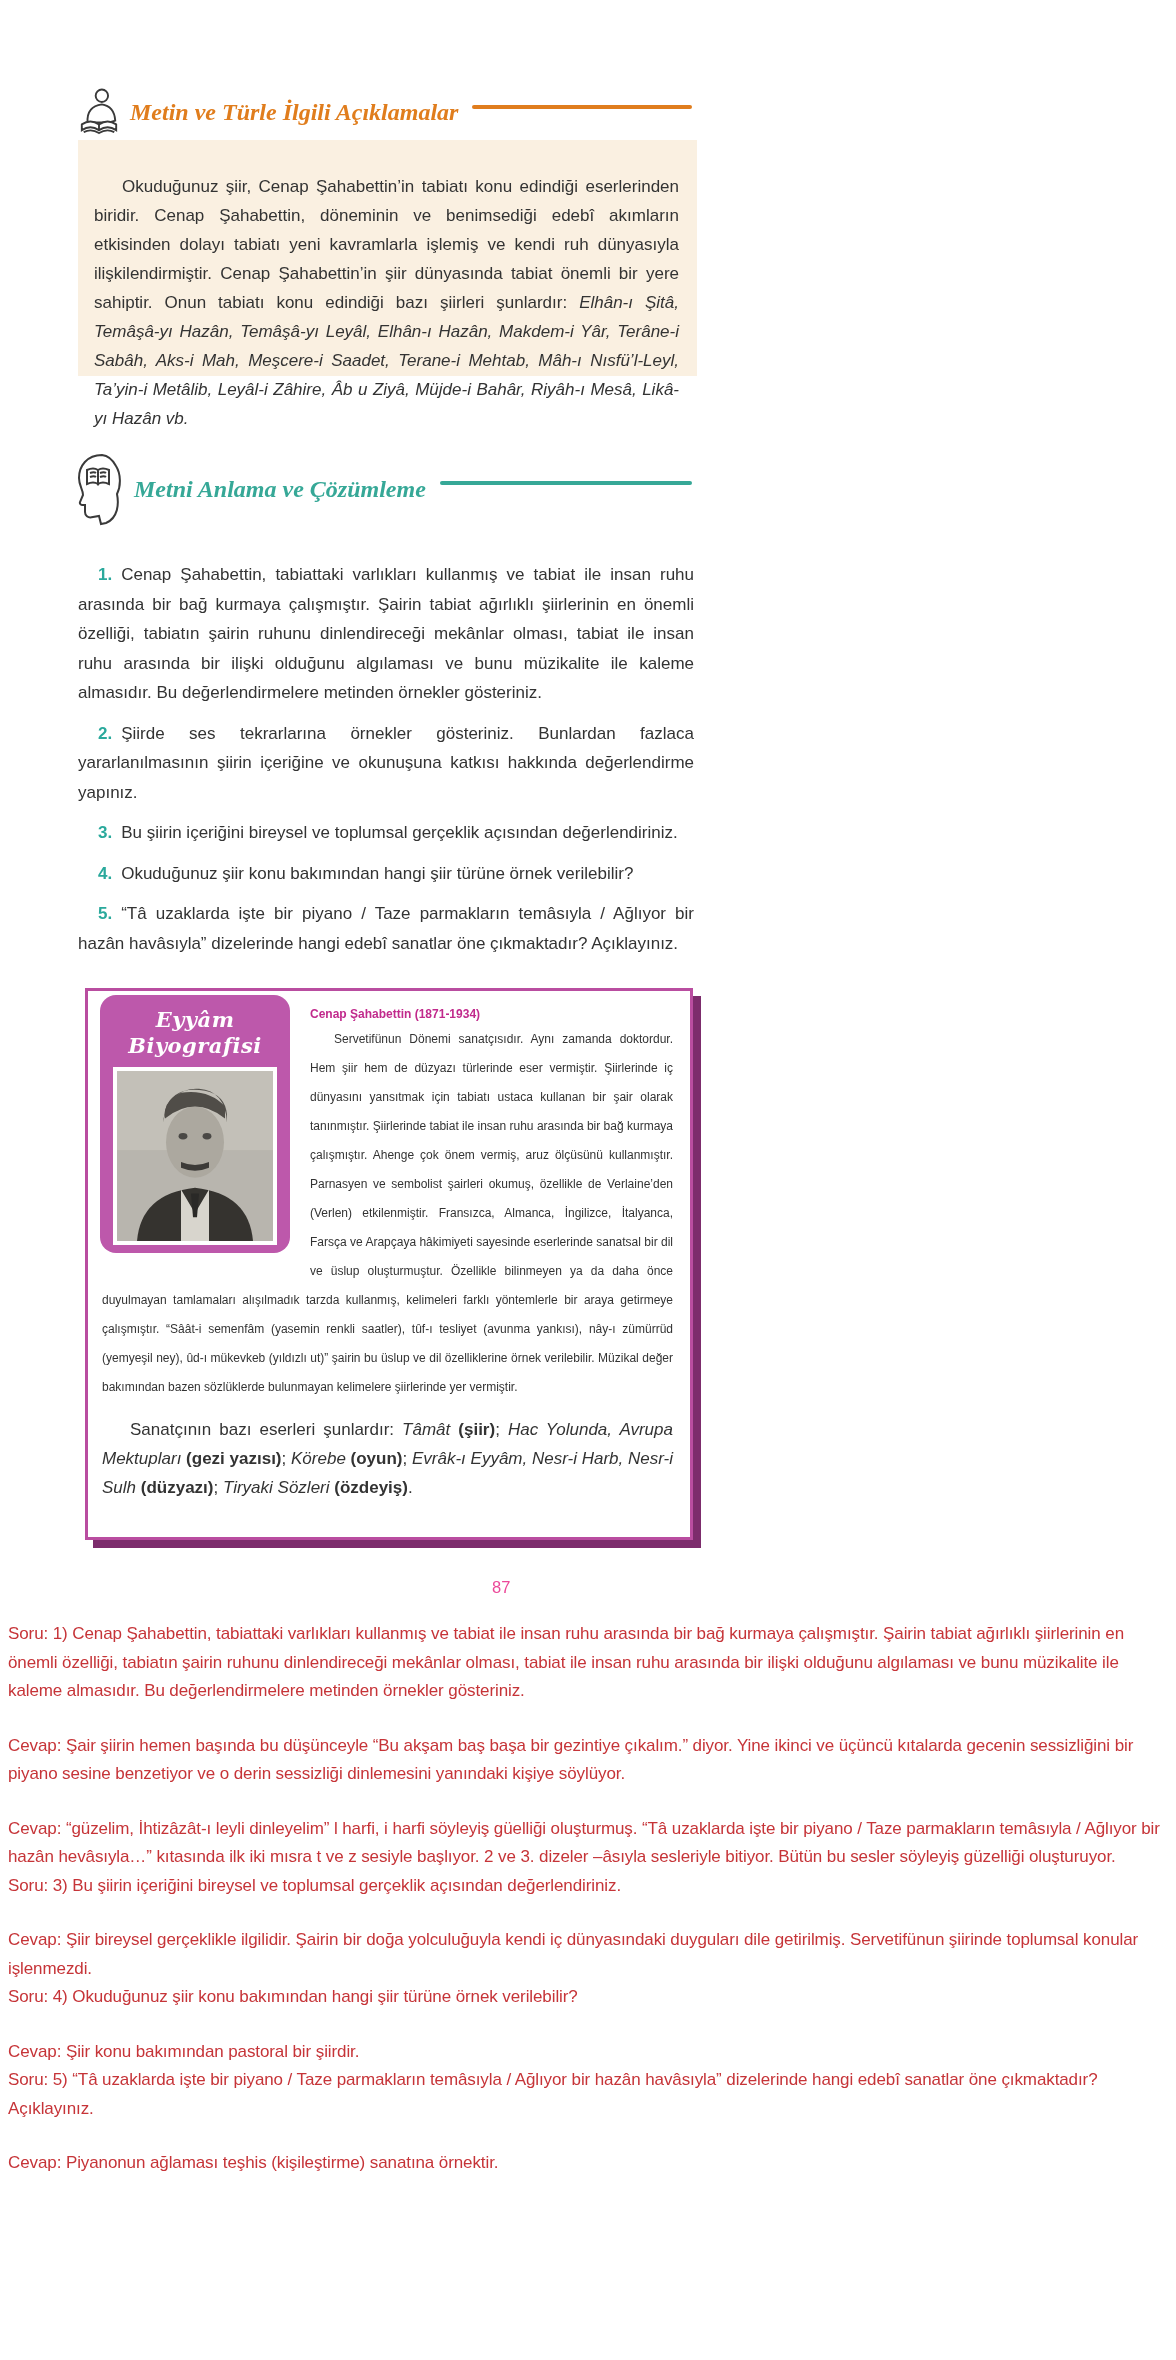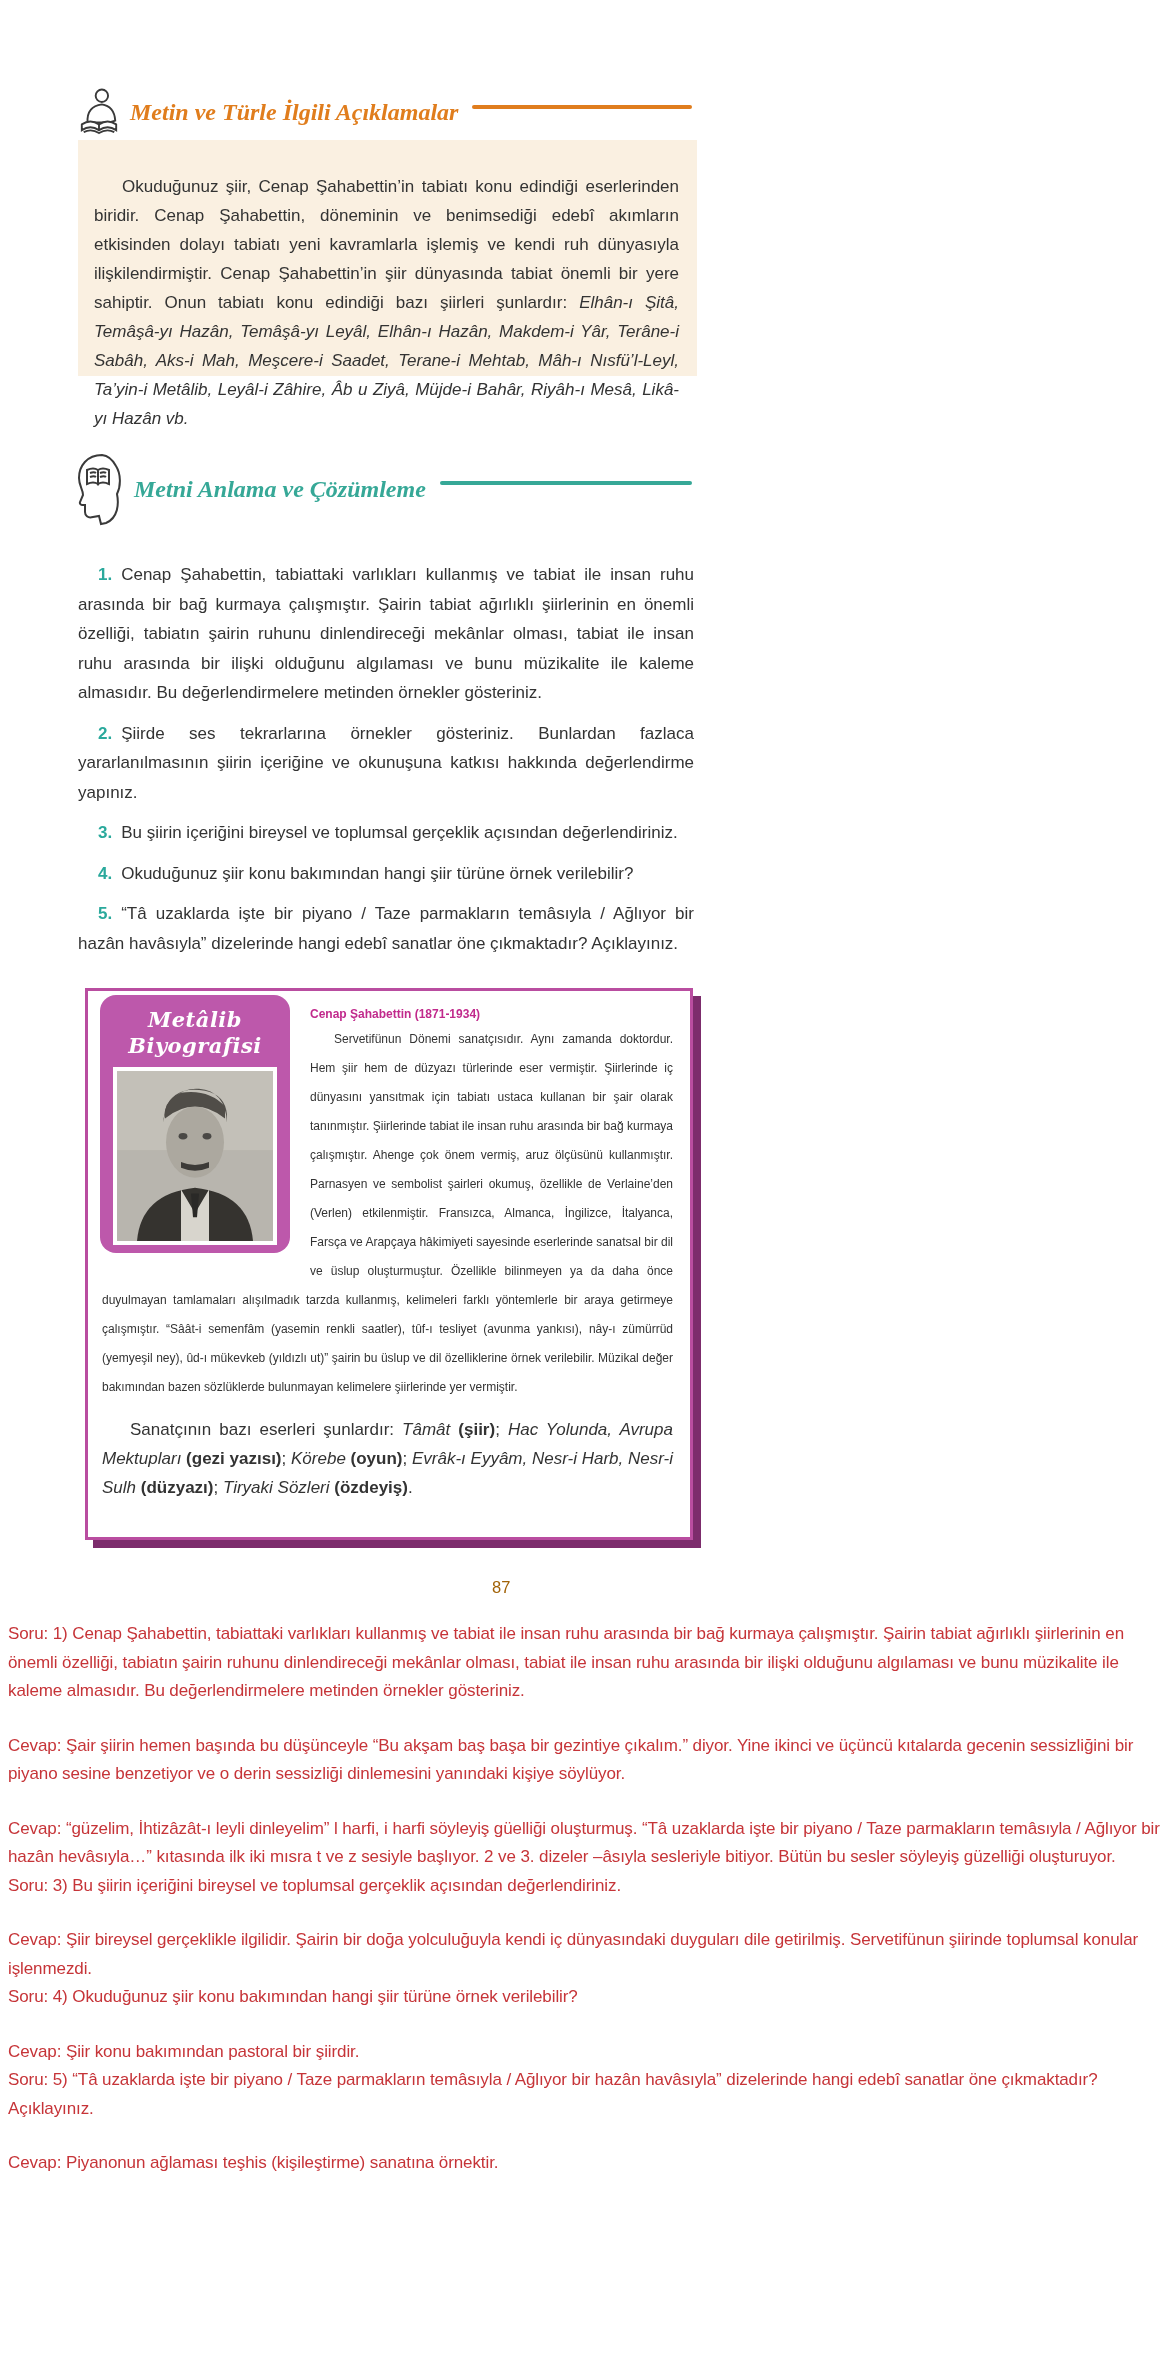--- a/index.html
+++ b/index.html
@@ -55,21 +55,21 @@
     color:#ffffff; font-size:21px; line-height:26px; padding-top:12px; letter-spacing:.5px;
   }
   .bio-photo { width:164px; height:178px; border:4px solid #ffffff; margin:8px auto 0; display:block; background:#b8b5ae; }
   .bio-title { color:#c12a8c; font-weight:bold; font-size:12px; margin:4px 0 4px 0; }
   .bio-body { font-size:12px; line-height:29px; text-align:justify; text-indent:24px; color:#333; }
   .bio-works { font-size:17px; line-height:29px; text-align:justify; text-indent:28px; margin-top:13px; color:#333; }
   .work-title { font-style:italic; }
   .work-genre { font-weight:bold; }
 
   
-  .page-number { position:absolute; left:492px; top:1578px; font-size:16.5px; color:#a16207; }
+  .page-number { position:absolute; left:492px; top:1578px; font-size:16.5px; color:#ec4899; }
 
   
   .qa-notes {
     position:absolute; left:8px; top:1620px; width:1162px;
     color:#c63438; font-size:17px; line-height:28.5px; letter-spacing:-0.1px;
   }
   .qa-notes p { margin:0; }
   .qa-notes p.gap { margin-top:26px; }
 
   svg .ln { stroke:#3a3a3a; stroke-width:2; fill:none; }
@@ -115,21 +115,21 @@
     <p class="question"><span class="qnum">1.</span><span>Cenap Şahabettin, tabiattaki varlıkları kullanmış ve tabiat ile insan ruhu arasında bir bağ kurmaya çalışmıştır. Şairin tabiat ağırlıklı şiirlerinin en önemli özelliği, tabiatın şairin ruhunu dinlendireceği mekânlar olması, tabiat ile insan ruhu arasında bir ilişki olduğunu algılaması ve bunu müzikalite ile kaleme almasıdır. Bu değerlendirmelere metinden örnekler gösteriniz.</span></p>
     <p class="question"><span class="qnum">2.</span><span>Şiirde ses tekrarlarına örnekler gösteriniz. Bunlardan fazlaca yararlanılmasının şiirin içeriğine ve okunuşuna katkısı hakkında değerlendirme yapınız.</span></p>
     <p class="question"><span class="qnum">3.</span><span>Bu şiirin içeriğini bireysel ve toplumsal gerçeklik açısından değerlendiriniz.</span></p>
     <p class="question"><span class="qnum">4.</span><span>Okuduğunuz şiir konu bakımından hangi şiir türüne örnek verilebilir?</span></p>
     <p class="question"><span class="qnum">5.</span><span>“Tâ uzaklarda işte bir piyano / Taze parmakların temâsıyla / Ağlıyor bir hazân havâsıyla” dizelerinde hangi edebî sanatlar öne çıkmaktadır? Açıklayınız.</span></p>
   </div>
 
   <div class="bio-box">
     <div class="bio-panel">
       <div class="bio-tab">
-        <div>Metâlib</div>
+        <div>Eyyâm</div>
         <div>Biyografisi</div>
       </div>
       <svg class="bio-photo" viewBox="0 0 78 86" preserveAspectRatio="none">
         <rect width="78" height="86" fill="#b8b5ae"></rect>
         <rect width="78" height="40" fill="#c3c0b8"></rect>
         <path d="M10 86 Q12 62 39 59 Q66 62 68 86 Z" fill="#35332f"></path>
         <path d="M32 60 L39 72 L46 60 L46 86 L32 86 Z" fill="#d8d5cd"></path>
         <path d="M37 62 L41 62 L40 74 L38 74 Z" fill="#2a2927"></path>
         <ellipse cx="39" cy="36" rx="14.5" ry="18" fill="#aca89f"></ellipse>
         <path d="M23 26 Q27 8 41 9 Q54 10 55 26 L55 22 Q54 12 44 10 Q28 7 24 20 Z" fill="#56534e"></path>

